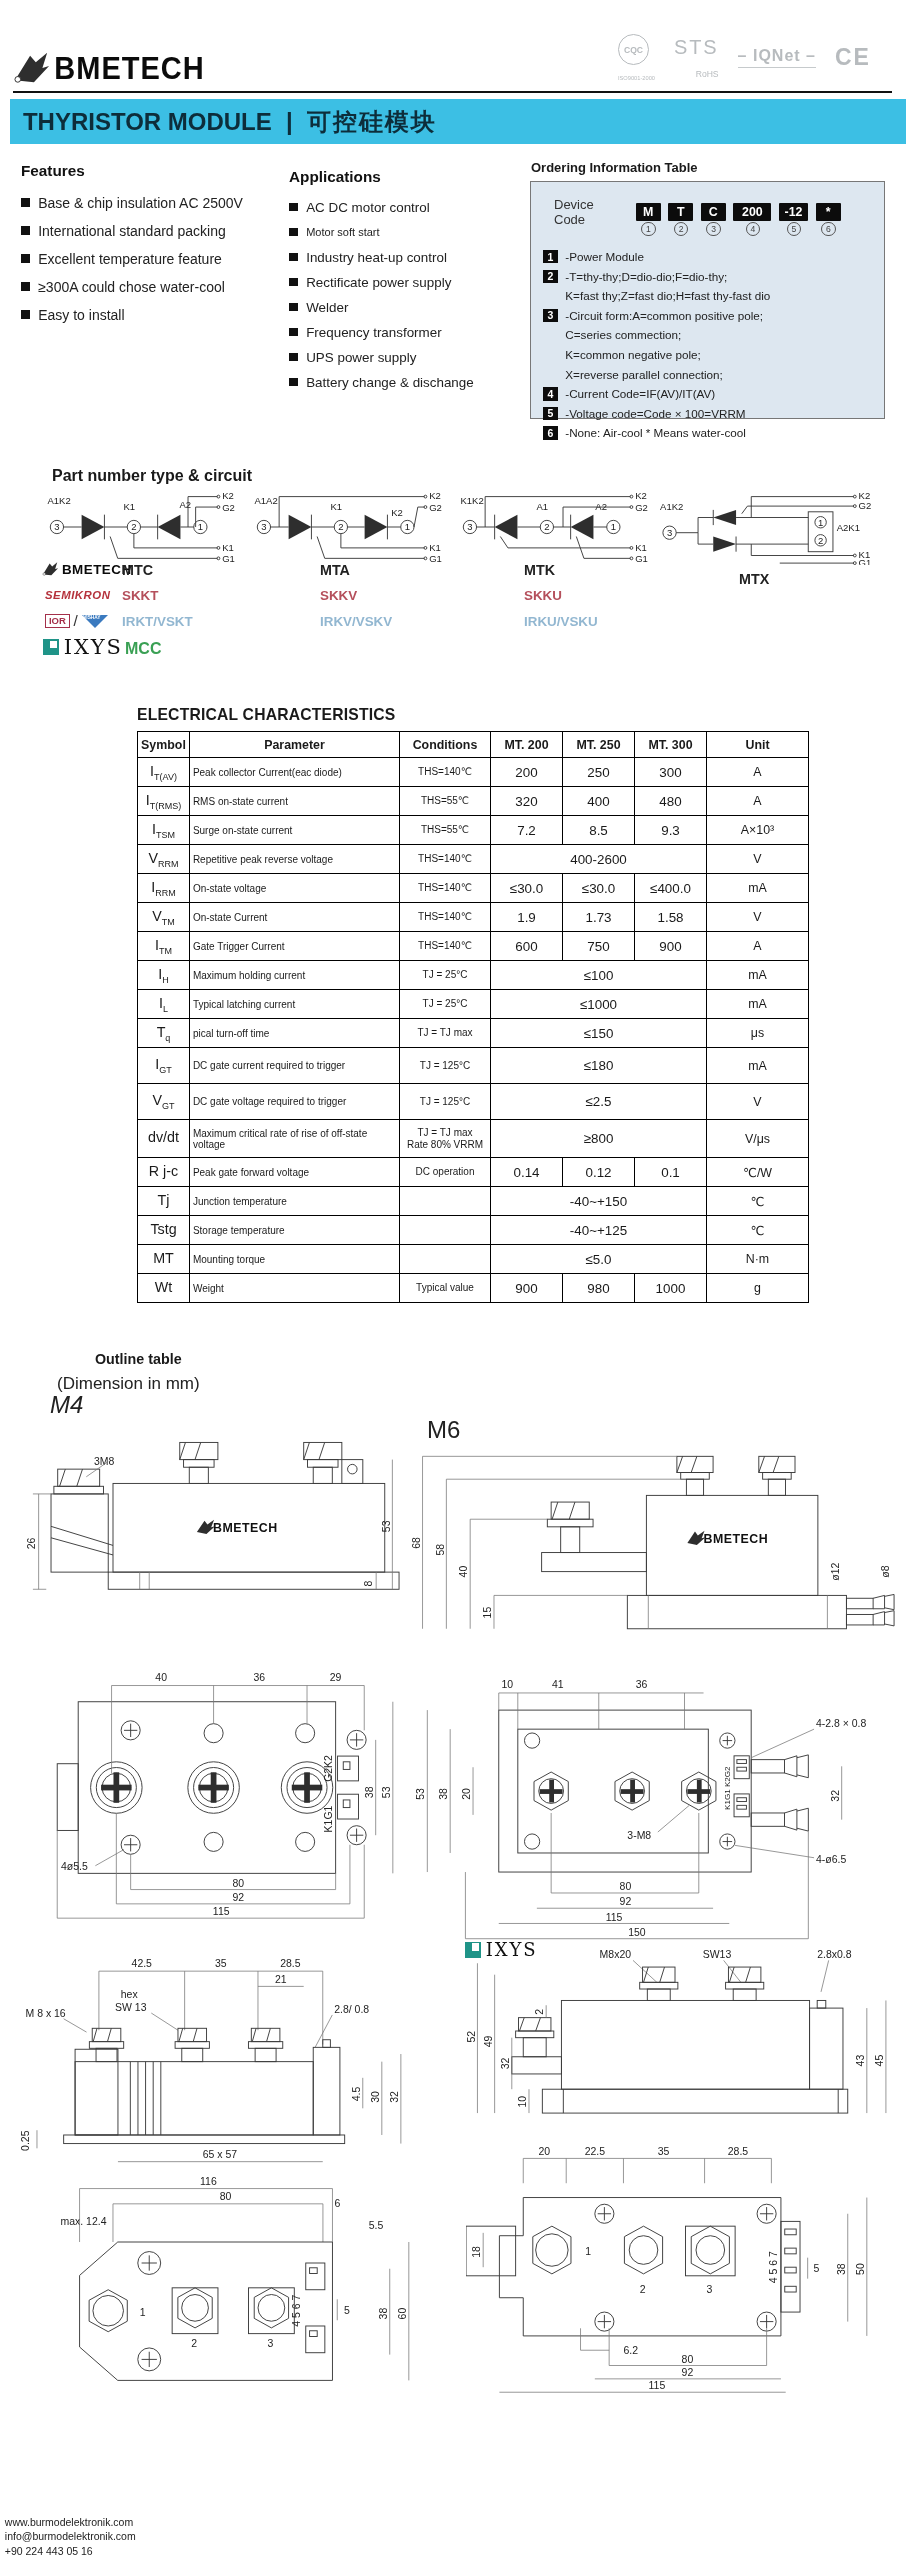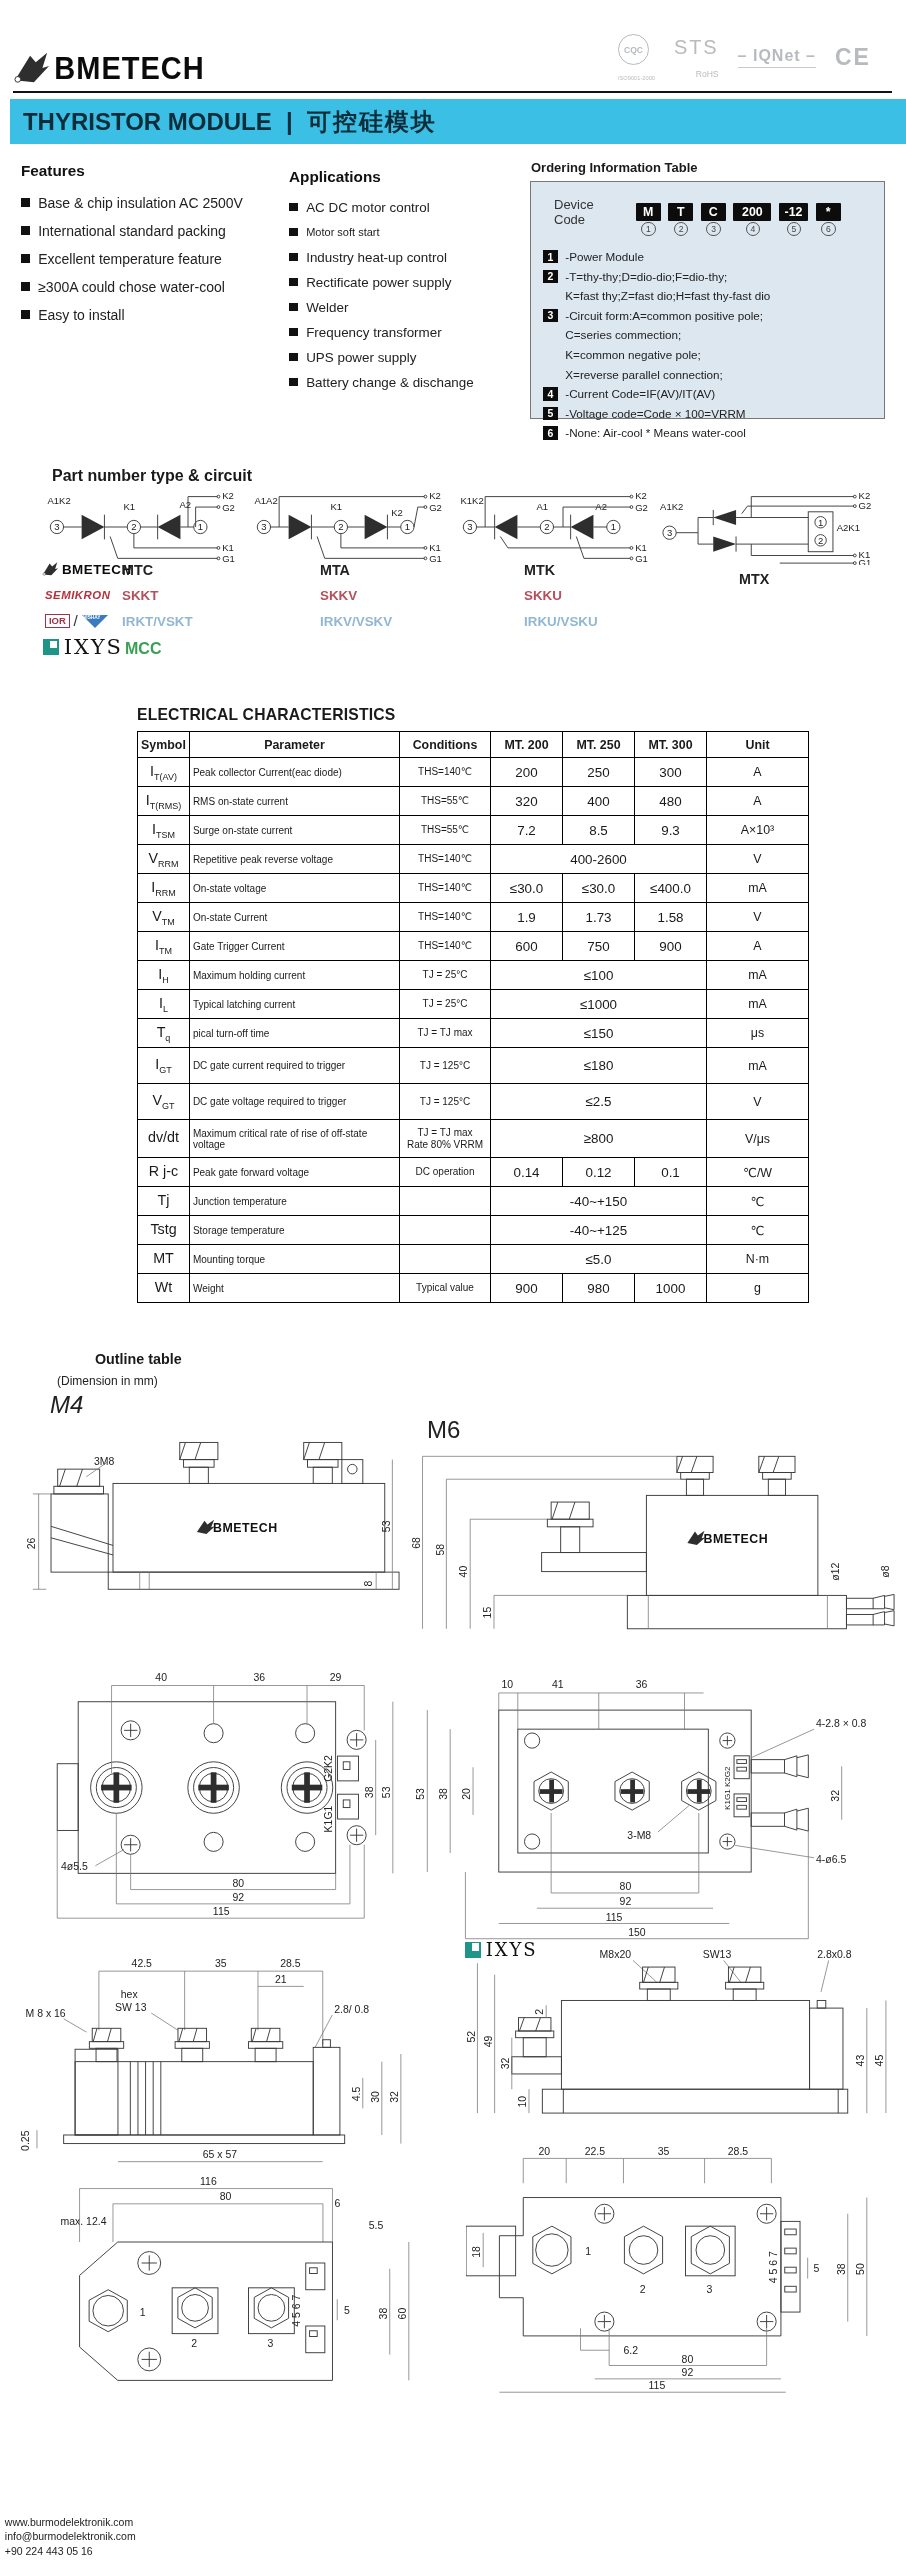--- a/index.html
+++ b/index.html
@@ -74,21 +74,21 @@
   td.c-sym{font-size:14.3px;text-align:center;}
   td.c-sym sub{font-size:9px;}
   td.c-par{font-size:10px;text-align:left;line-height:11px;}
   td.c-cond{font-size:10px;text-align:center;white-space:pre-line;line-height:11.4px;}
   td.c-val{font-size:13.4px;text-align:center;}
   td.c-unit{font-size:12.4px;text-align:center;}
   tr.h30{height:29px;} tr.h38{height:36px;} tr.h40{height:38px;}
 
   
   .out-title{font-size:14.3px;font-weight:bold;}
-  .out-sub{font-size:12px;color:#222;}
+  .out-sub{font-size:17px;color:#222;}
   .mlabel{font-size:24px;color:#222;}
   svg .s{stroke:#3c3c3c;fill:none;stroke-width:1;}
   svg .sd{stroke:#777;fill:none;stroke-width:.8;}
   svg .f{fill:#2e2e2e;stroke:none;}
   svg .dim{font-size:11px;fill:#222;}
   svg .lbl{font-size:10px;fill:#222;}
   svg .logo-sm{font-size:13px;font-weight:bold;fill:#111;letter-spacing:.5px;}
   .footer{font-size:10.5px;line-height:14.3px;color:#222;}
 </style>
 </head>

